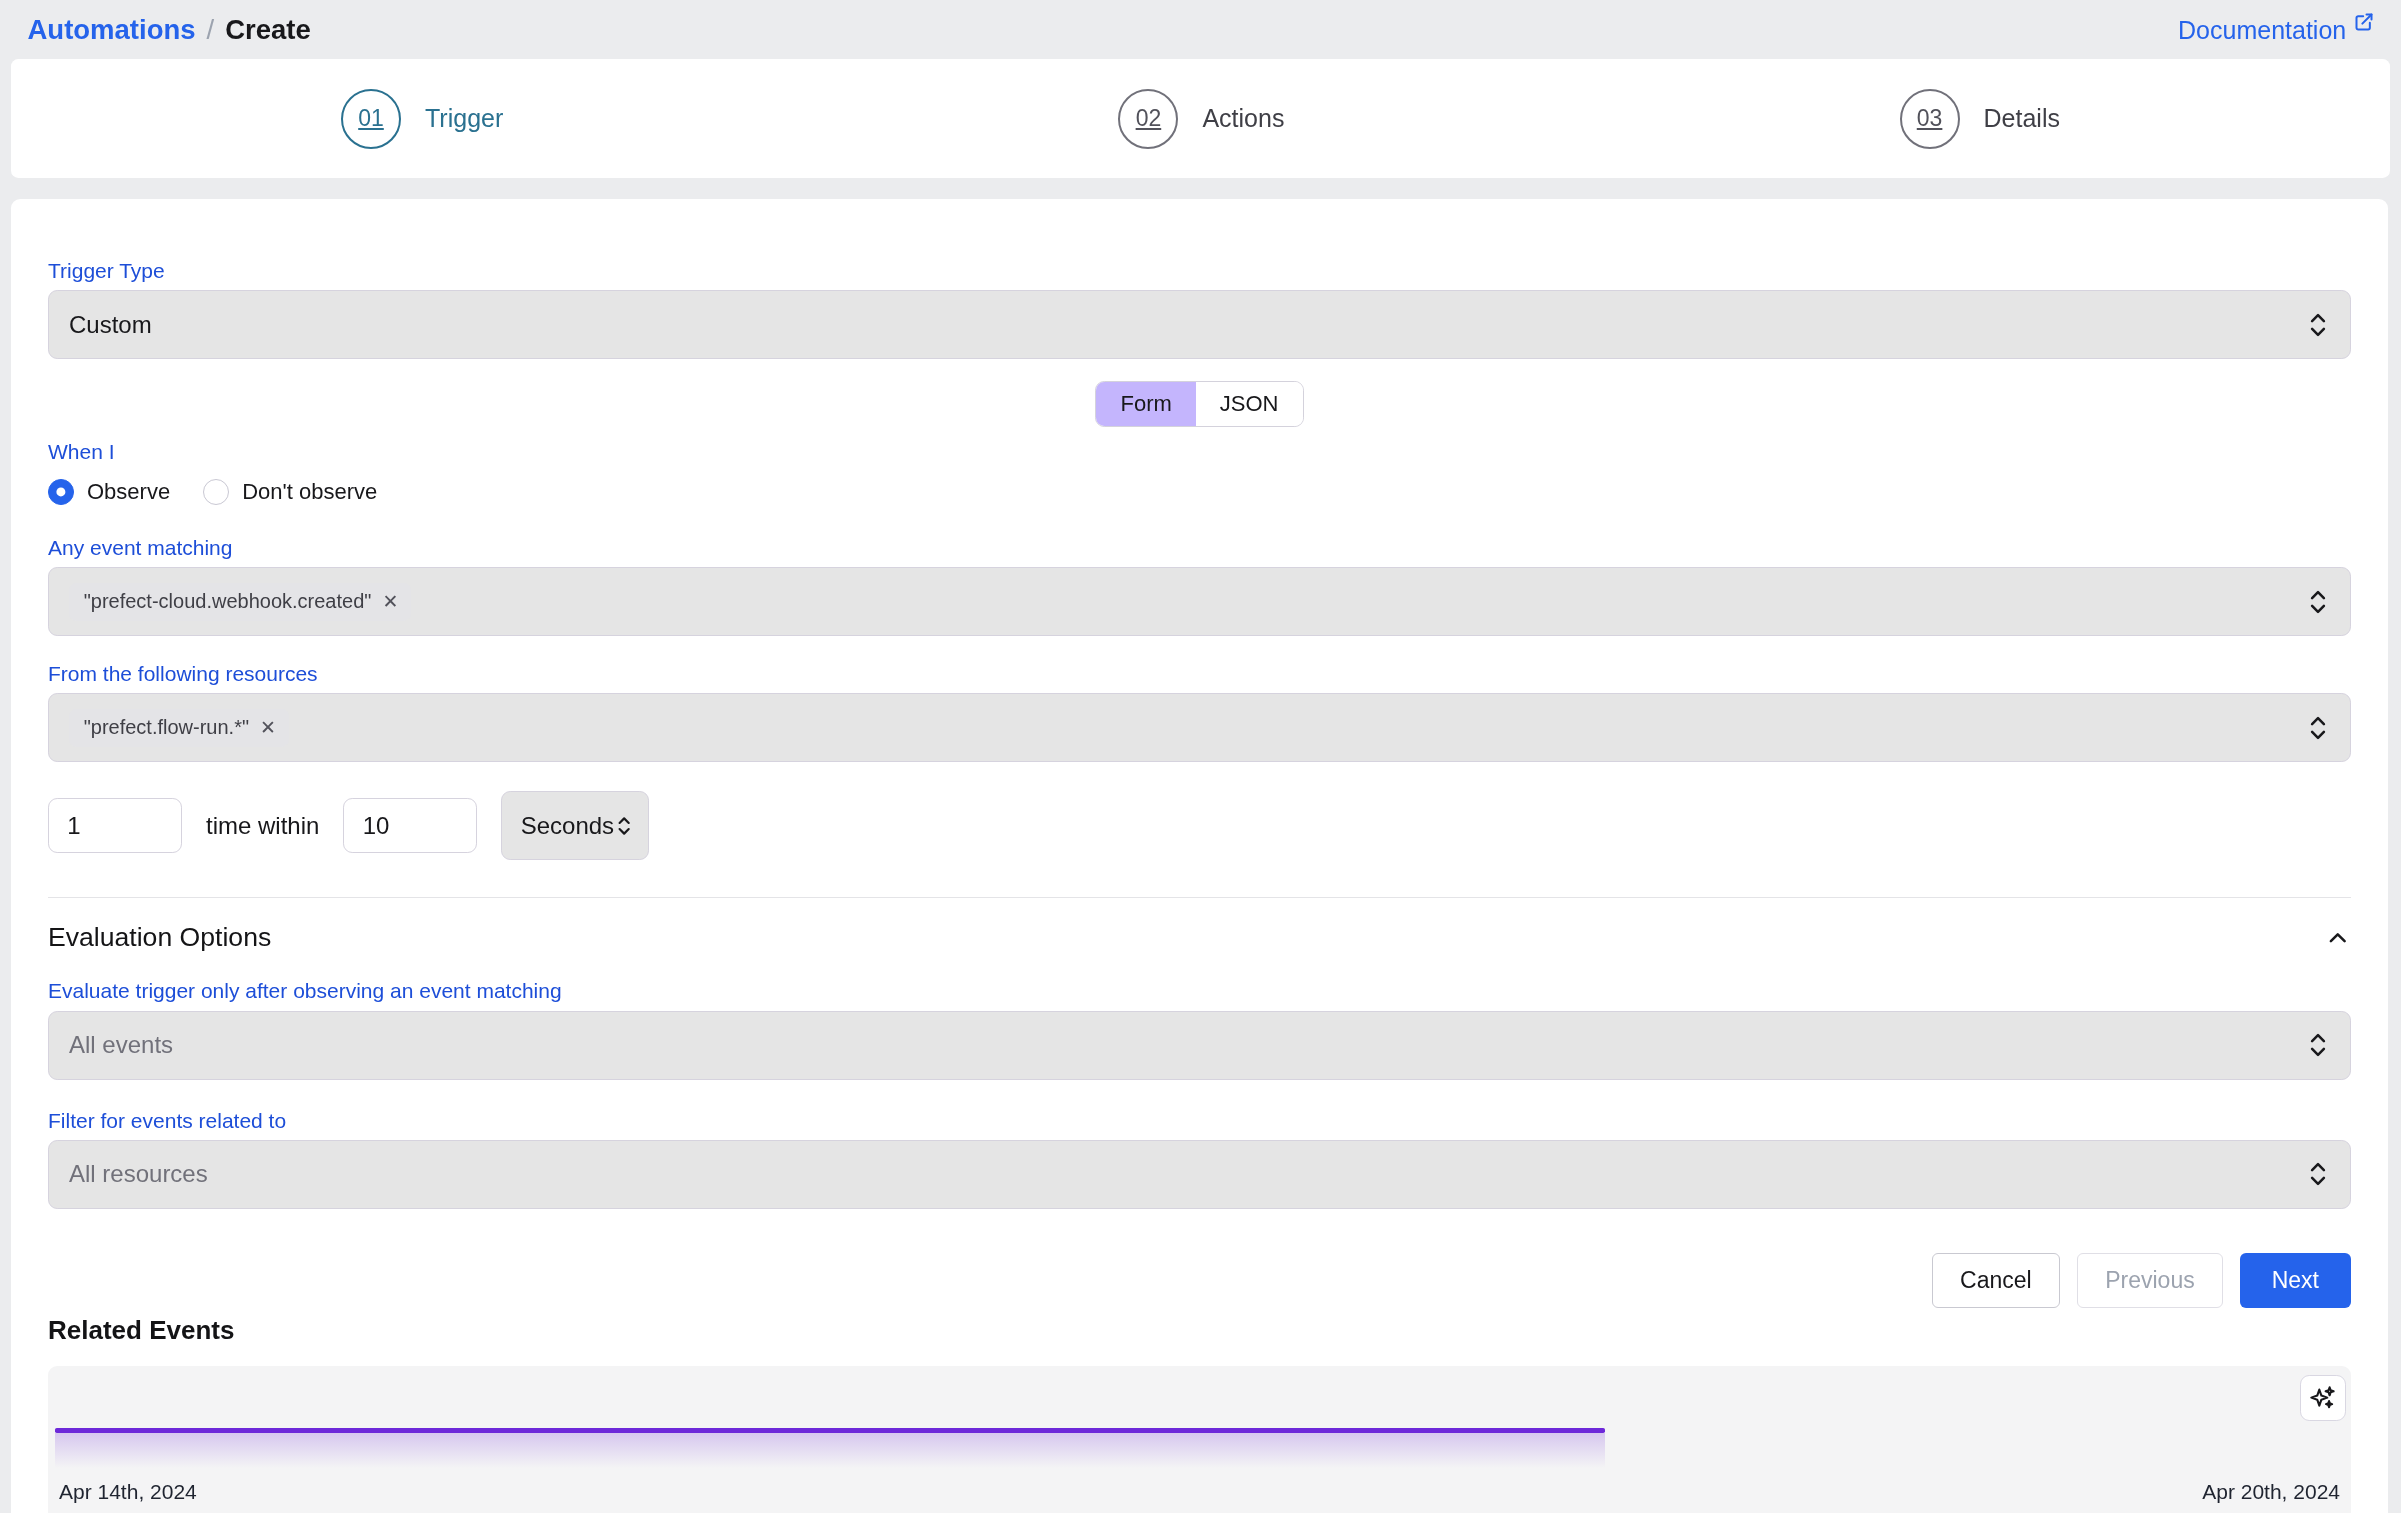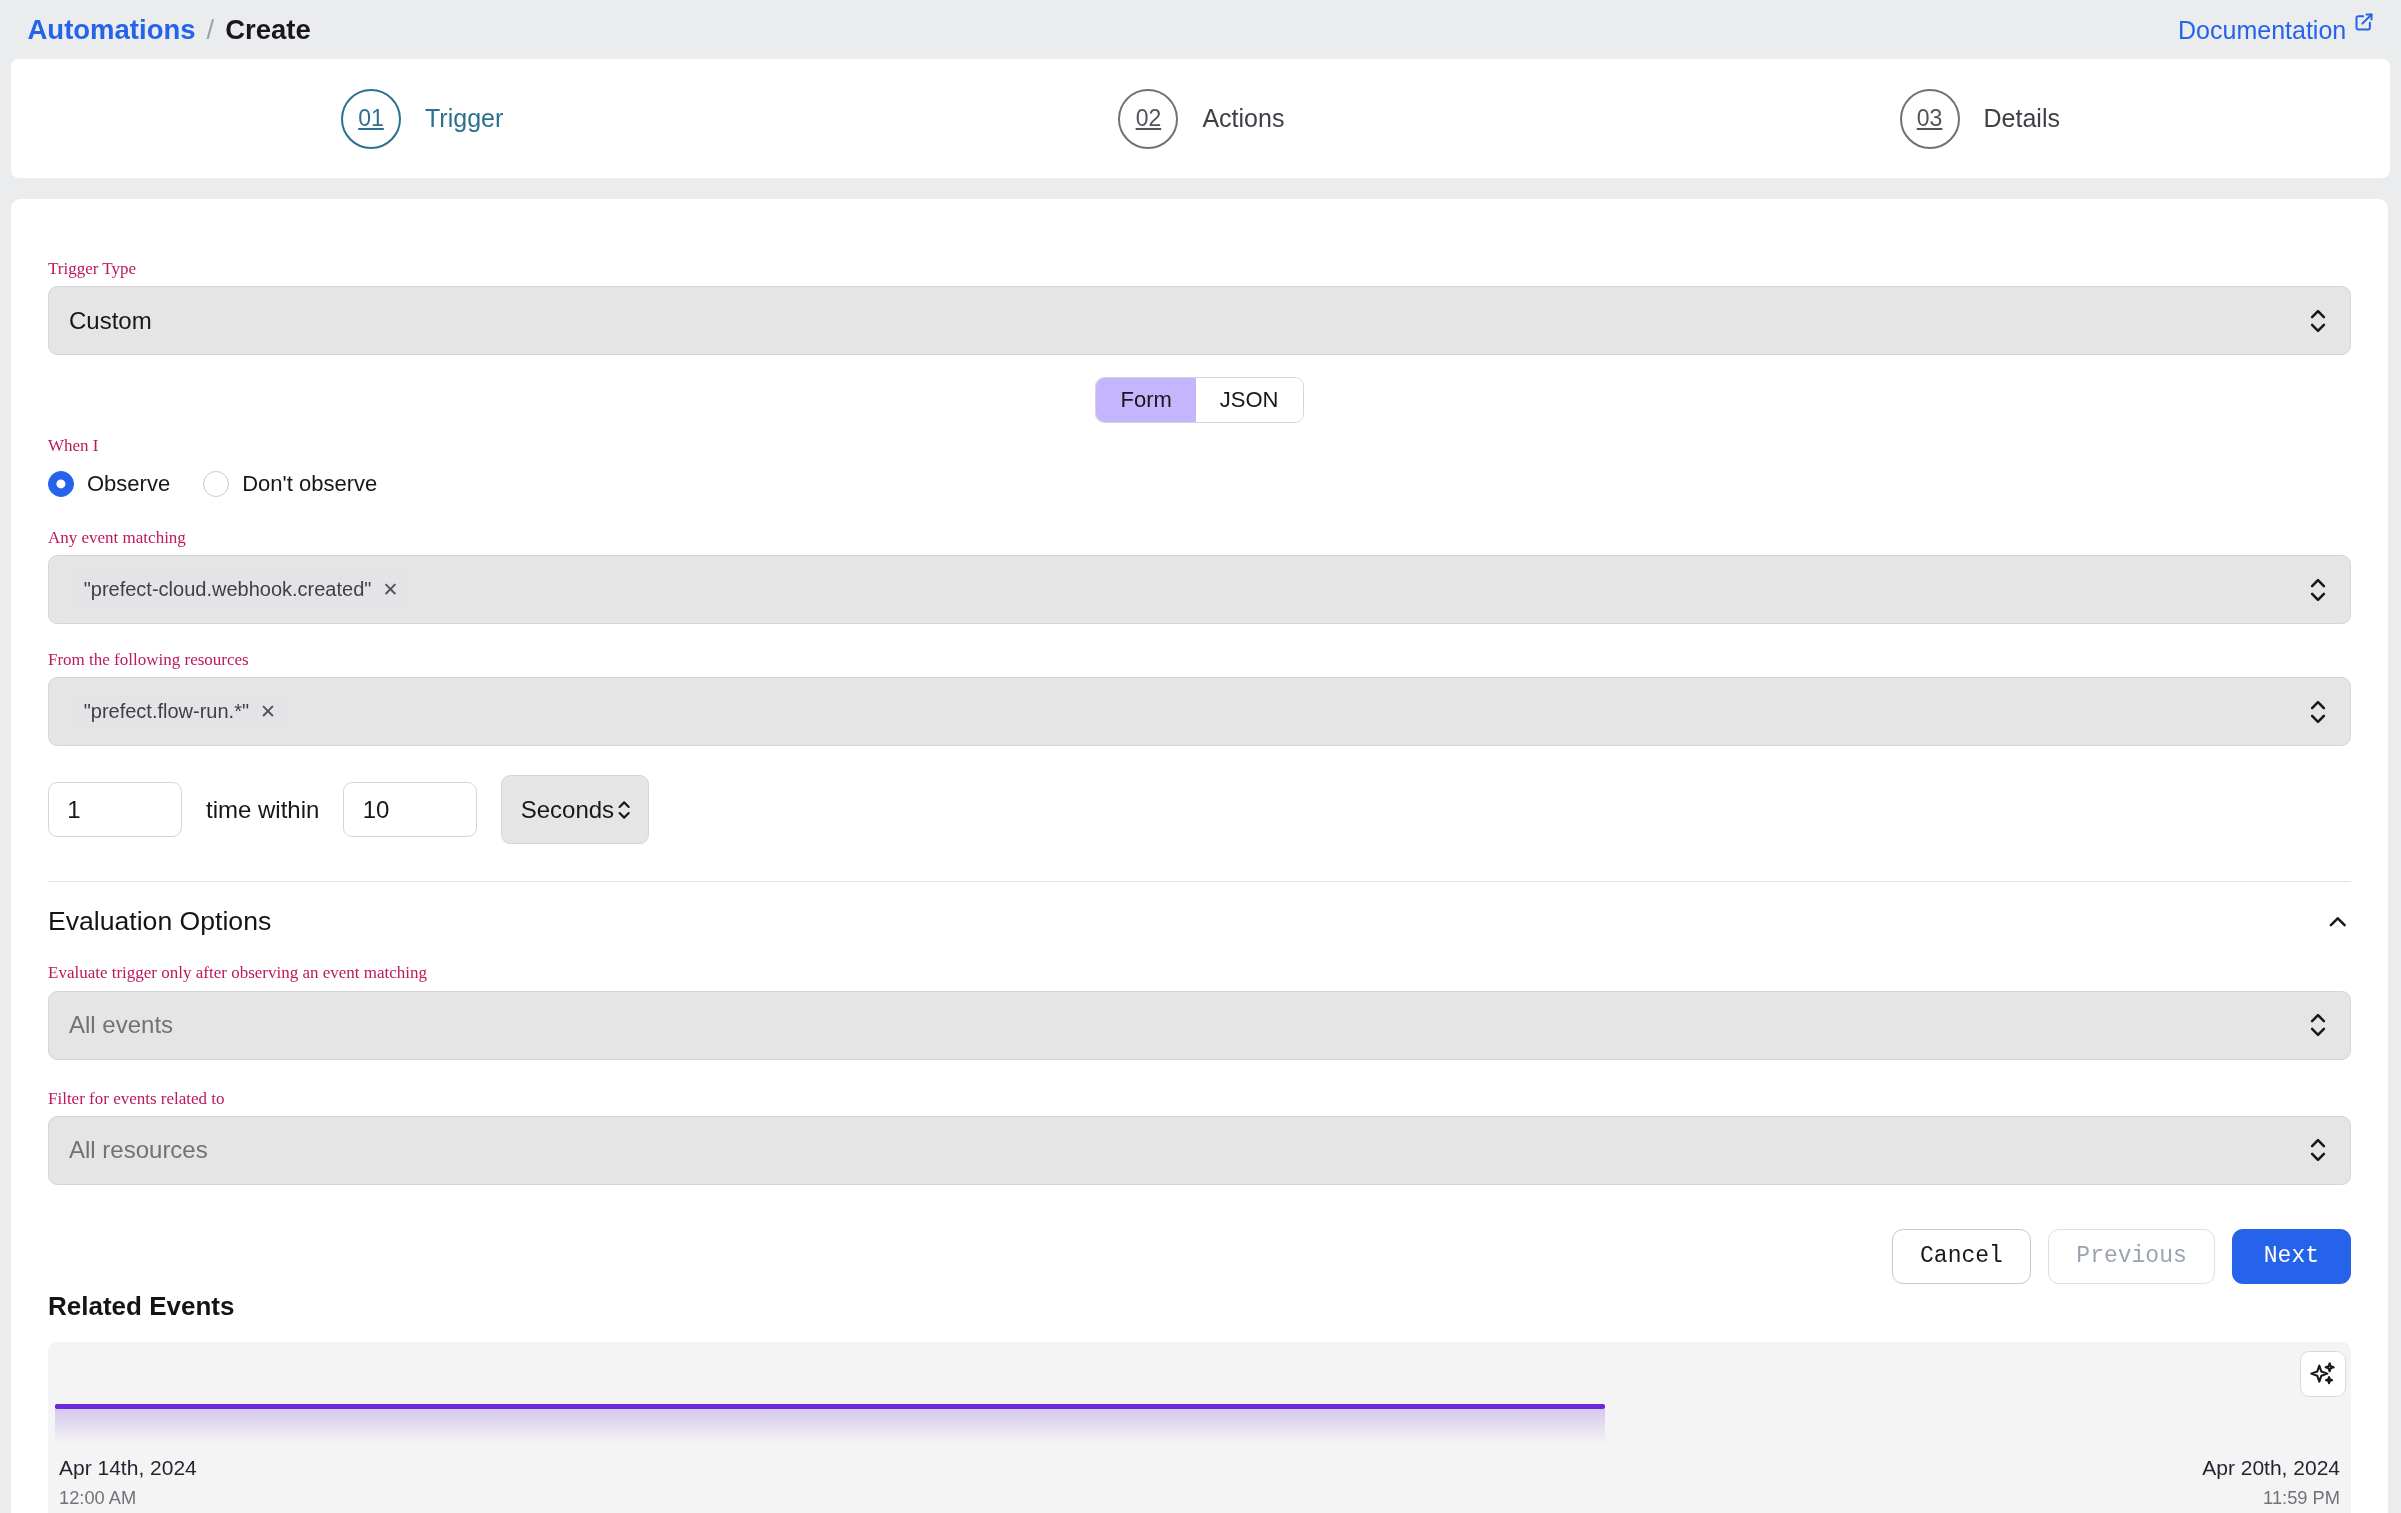--- a/index.html
+++ b/index.html
@@ -36,21 +36,21 @@
   }
   .step .slabel { font-size:25px; color:#3f3f46; }
   .step.active .circle { border-color:#2a7190; color:#2a7190; }
   .step.active .slabel { color:#2a7190; }
 
   .card {
     background:#ffffff; margin:21px 13px 0 11px; border-radius:9.2px;
     padding:60px 37px 22px 37px;
   }
 
-  .field-label { font-size:17px; font-weight:500; color:#be185d;font-family:Liberation Serif, serif; }
+  .field-label { font-size:21px; font-weight:500; color:#1d4ed8; }
   .control {
     border:1.4px solid #d6d3de; border-radius:9.2px; background:#e5e5e5;
     height:69px; display:flex; align-items:center;
     font-size:24px; color:#18181b; position:relative;
     padding:0 55px 0 20px; cursor:pointer;
   }
   .control .updown { position:absolute; right:20px; top:50%; transform:translateY(-50%); }
   .mt8{margin-top:7.3px} .mt14{margin-top:13px} .mt28{margin-top:26px} .mt30{margin-top:27.5px}
   .mt32{margin-top:29px}
 
@@ -97,23 +97,23 @@
   .divider { border:none; border-top:1.4px solid #e4e4e7; margin-top:37px; }
 
   .section-head { display:flex; justify-content:space-between; align-items:center; margin-top:24px; }
   .section-title { font-size:26.6px; color:#141416; font-weight:400; }
   .collapse-btn { cursor:pointer; display:flex; align-items:center; }
 
   .placeholder { color:#71717a; }
 
   .btn-row { display:flex; justify-content:flex-end; gap:16.5px; margin-top:44px; }
   .btn {
-    height:55px; border-radius:11px; font-size:23px; padding:0 27.5px;
+    height:55px; border-radius:6px; font-size:23px; padding:0 27.5px;
     display:flex; align-items:center; justify-content:center; cursor:pointer;
-    border:1.4px solid transparent; font-family:Liberation Mono, monospace;
+    border:1.4px solid transparent; font-family:Liberation Sans, sans-serif;
   }
   .btn-cancel { background:#fff; border-color:#c9c9d1; color:#18181b; }
   .btn-prev { background:#fff; border-color:#e0dfe6; color:#9ca3af; }
   .btn-next { background:#2563eb; color:#fff; padding:0 31px; }
 
   .related-title { font-size:26px; font-weight:700; color:#141416; margin-top:7.3px; }
 
   .events-panel {
     margin-top:20px; background:#f4f4f5; border-radius:9.2px;
     height:180px; position:relative; overflow:hidden;

